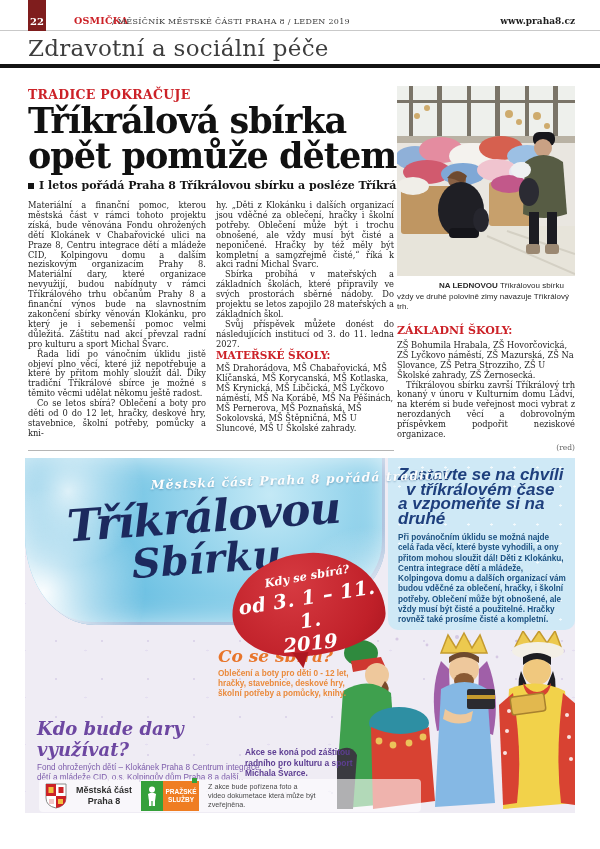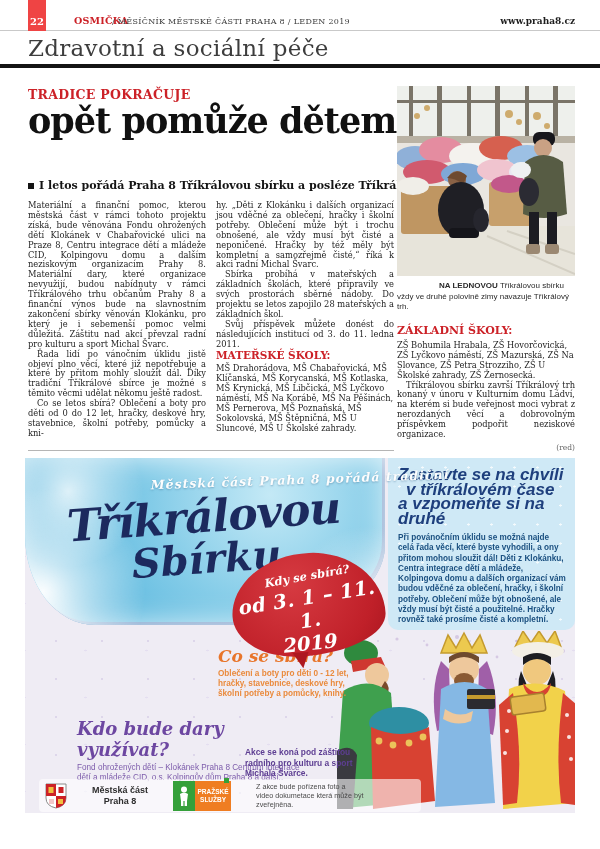--- a/index.html
+++ b/index.html
@@ -4,21 +4,21 @@
 <style>
   * { margin:0; padding:0; box-sizing:border-box; }
   html,body { background:#9e9e9e; }
   .page {
     position:relative; width:600px; height:849px; background:#ffffff;
     margin:0 auto; overflow:hidden;
     font-family:"Liberation Sans", sans-serif; color:#1c1c1c;
   }
   
   .topbar { position:absolute; top:0; left:0; width:600px; height:31px; border-bottom:1px solid #c9c9c9; }
-  .pgnum { position:absolute; left:28px; top:0; width:18px; height:31px; background:#ef4444;
+  .pgnum { position:absolute; left:28px; top:0; width:18px; height:31px; background:#7f1d1d;
            color:#fff; font-weight:bold; font-size:10px; display:flex; align-items:flex-end;
            justify-content:center; padding-bottom:4px; font-family:"DejaVu Serif", serif;}
   .brand { position:absolute; left:53px; bottom:4px; color:#cc2127; font-weight:bold; font-size:9.5px;
            font-family:"DejaVu Serif", serif; letter-spacing:.2px;margin-left:21px;}
   .issue  { position:absolute; left:112px; bottom:4px; color:#3c3c3c; font-size:8px;
            font-family:"DejaVu Serif", serif; letter-spacing:.3px;}
   .website{ position:absolute; right:25px; bottom:4px; color:#1d1d1d; font-weight:bold; font-size:9px;
            font-family:"DejaVu Serif", serif;}
   .section-title { position:absolute; top:35px; left:28px; font-family:"DejaVu Serif", serif;
            font-size:23px; color:#3d3d3d; letter-spacing:.3px;}
@@ -100,28 +100,28 @@
   .p-bubble .bd1{ display:block; margin-top:3px; font-size:19.5px; transform:rotate(-6deg); letter-spacing:.5px;}
   .p-bubble .bd2{ display:block; margin-top:0; font-size:19.5px; transform:rotate(-3deg);}
   .script-h { font-family:"DejaVu Serif", serif; font-style:italic; font-weight:bold; font-size:17px;}
   .p-kde { position:absolute; left:12px; top:166px; width:182px; z-index:3;}
   .p-kde .script-h { color:#2f9e45; }
   .p-kde .s-body { color:#3aa14c; }
   .s-body { font-size:8.2px; line-height:10.2px; font-weight:bold; margin-top:3px;}
   .p-co { position:absolute; left:193px; top:188px; width:150px; z-index:3;}
   .p-co .script-h { color:#e8752a; }
   .p-co .s-body { color:#ea8a3c; }
-  .p-kdo { position:absolute; left:12px; top:260px; width:235px; z-index:3;margin-left:40px;}
+  .p-kdo { position:absolute; left:12px; top:260px; width:235px; z-index:3;}
   .p-kdo .script-h { color:#6d47a1; font-size:18px;}
   .p-kdo .s-body { color:#7d5cab; font-weight:normal;}
   .p-zastita { position:absolute; left:220px; top:289px; width:118px; z-index:3;
             color:#5d3e92; font-weight:bold; font-size:8.4px; line-height:10.5px;}
   .p-kings { position:absolute; left:312px; top:173px; width:238px; height:178px; z-index:2;}
   .p-footer { position:absolute; left:14px; top:321px; width:382px; height:33px; z-index:4;
-            display:flex; align-items:center; gap:25px; background:rgba(255,255,255,.6);
+            display:flex; align-items:center; gap:9px; background:rgba(255,255,255,.6);
             border-radius:4px; padding:2px 6px;}
   .org1 { font-weight:bold; font-size:9px; line-height:10.5px; color:#2e2e2e; text-align:center;}
   .ps-logo { display:flex; }
   .ps-green { width:22px; height:30px; background:#35a03a; display:flex; align-items:center; justify-content:center;}
   .ps-orange{ width:36px; height:30px; background:#ef7d22; color:#fff; font-weight:bold; font-size:6.5px;
             line-height:7.5px; display:flex; flex-direction:column; align-items:center; justify-content:center;
             position:relative;}
   .ps-orange::after{content:""; position:absolute; top:-3px; right:2px; width:5px; height:5px; background:#35a03a;}
   .p-note { font-size:7.2px; line-height:9px; color:#4a4a4a; width:108px;}
 </style>
@@ -135,37 +135,38 @@
     <span class="brand">OSMIČKA</span>
     <span class="issue">/ MĚSÍČNÍK MĚSTSKÉ ČÁSTI PRAHA 8 / LEDEN 2019</span>
     <span class="website">www.praha8.cz</span>
   </div>
   <div class="section-title">Zdravotní a sociální péče</div>
   <div class="thick-rule"></div>
 
   <div class="article">
     <div class="kicker">TRADICE POKRAČUJE</div>
     <h1 class="headline">
+        <span>Tříkrálová sbírka</span>
         <span>opět pomůže dětem</span>
       </h1>
     <div class="subhead">
       <span class="sq"></span>
       <span>I letos pořádá Praha 8 Tříkrálovou sbírku a posléze Tříkrálový trh.</span>
     </div>
 
     <div class="cols">
       <div class="col">
         <p>Materiální a finanční pomoc, kterou městská část v rámci tohoto projektu získá, bude věnována Fondu ohrožených dětí Klokánek v Chabařovické ulici na Praze 8, Centru integrace dětí a mládeže CID, Kolpingovu domu a dalším neziskovým organizacím Prahy 8. Materiální dary, které organizace nevyužijí, budou nabídnuty v rámci Tříkrálového trhu občanům Prahy 8 a finanční výnos bude na slavnostním zakončení sbírky věnován Klokánku, pro který je i sebemenší pomoc velmi důležitá. Záštitu nad akcí převzal radní pro kulturu a sport Michal Švarc.</p>
         <p>Řada lidí po vánočním úklidu jistě objeví plno věcí, které již nepotřebuje a které by přitom mohly sloužit dál. Díky tradiční Tříkrálové sbírce je možné s těmito věcmi udělat někomu ještě radost.</p>
         <p>Co se letos sbírá? Oblečení a boty pro děti od 0 do 12 let, hračky, deskové hry, stavebnice, školní potřeby, pomůcky a kni-</p>
       </div>
       <div class="col">
         <p>hy. „Děti z Klokánku i dalších organizací jsou vděčné za oblečení, hračky i školní potřeby. Oblečení může být i trochu obnošené, ale vždy musí být čisté a neponičené. Hračky by též měly být kompletní a samozřejmě čisté,“ říká k akci radní Michal Švarc.</p>
         <p>Sbírka probíhá v mateřských a základních školách, které připravily ve svých prostorách sběrné nádoby. Do projektu se letos zapojilo 28 mateřských a základních škol.</p>
-        <p>Svůj příspěvek můžete donést do následujících institucí od 3. do 11. ledna 2011.</p>
+        <p>Svůj příspěvek můžete donést do následujících institucí od 3. do 11. ledna 2027.</p>
         <div class="ms-heading">MATEŘSKÉ ŠKOLY:</div>
         <div class="ms-list">MŠ Drahorádova, MŠ Chabařovická, MŠ Klíčanská, MŠ Korycanská, MŠ Kotlaska, MŠ Krynická, MŠ Libčická, MŠ Lyčkovo náměstí, MŠ Na Korábě, MŠ Na Pěšinách, MŠ Pernerova, MŠ Poznaňská, MŠ Sokolovská, MŠ Štěpničná, MŠ U Sluncové, MŠ U Školské zahrady.</div>
       </div>
     </div>
     <div class="left-rule"></div>
 
     <div class="photo-col">
       <div class="photo-frame">
         <svg viewBox="0 0 178 190" width="178" height="190">
           <rect width="178" height="190" fill="#e9e6e0"></rect>

